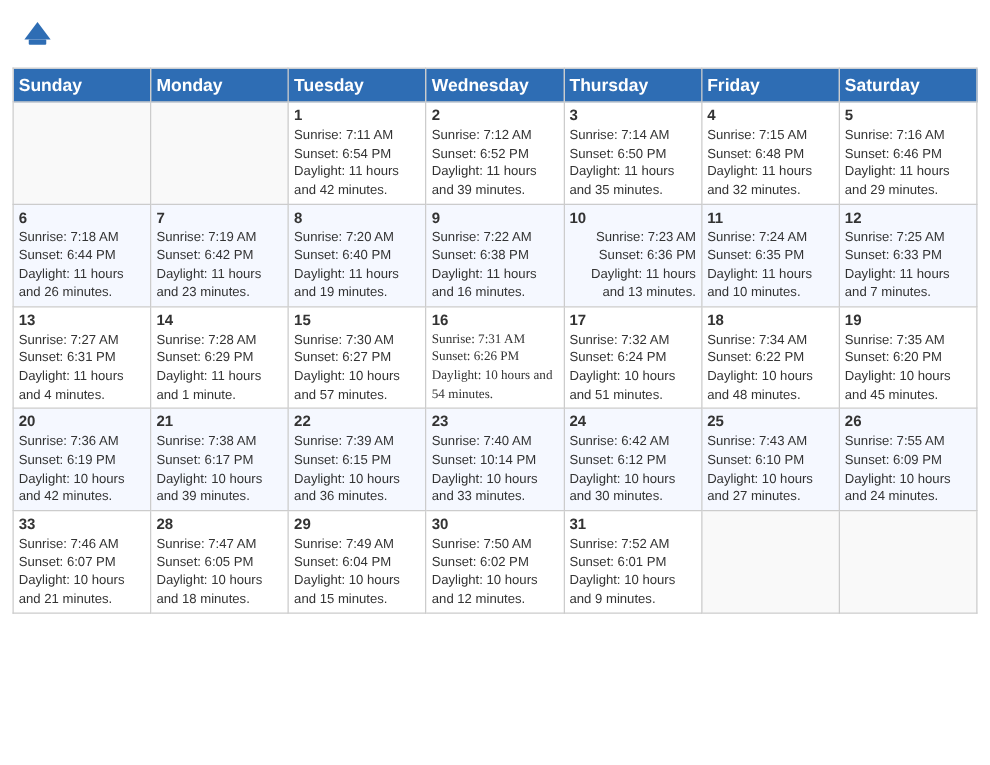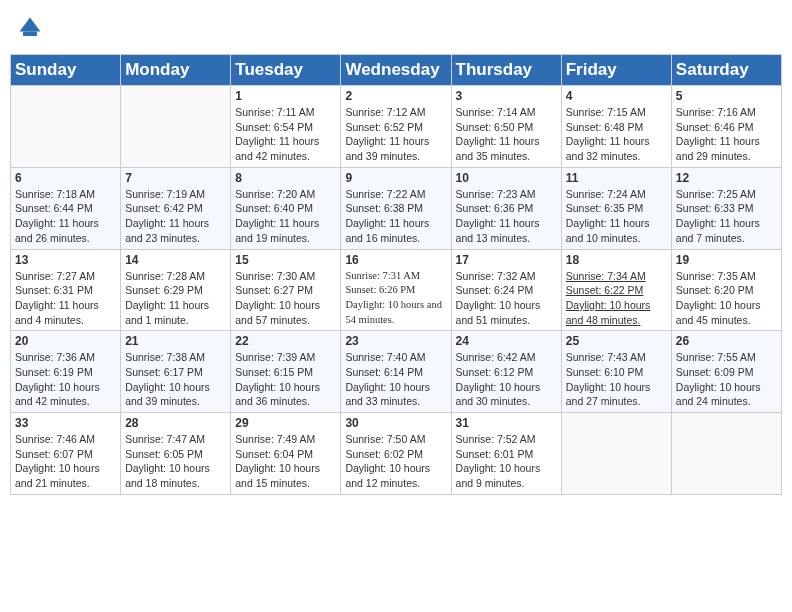--- a/index.html
+++ b/index.html
@@ -51,21 +51,21 @@
     .calendar {
       width: 100%;
       border-collapse: collapse;
       font-size: 11px;
     }
     .calendar th {
       background: #2e6db4;
       color: #fff;
       padding: 5px 4px;
       text-align: left;
-      font-size: 17px;
+      font-size: 14px;
       font-weight: bold;
       border: 1px solid #ccc;
     }
     .calendar td {
       border: 1px solid #ccc;
       vertical-align: top;
       padding: 3px 4px;
       width: 108px;
       min-height: 80px;
       color: #333;
@@ -176,21 +176,21 @@
 Daylight: 11 hours and 19 minutes.</div>
         </td>
         <td>
           <span class="day-num">9</span>
           <div class="day-info" style="white-space: pre-line;">Sunrise: 7:22 AM
 Sunset: 6:38 PM
 Daylight: 11 hours and 16 minutes.</div>
         </td>
         <td>
           <span class="day-num">10</span>
-          <div class="day-info" style="white-space: pre-line;">Sunrise: 7:23 AM
+          <div class="day-info" style="white-space: pre-line; text-align: right;">Sunrise: 7:23 AM
 Sunset: 6:36 PM
 Daylight: 11 hours and 13 minutes.</div>
         </td>
         <td>
           <span class="day-num">11</span>
           <div class="day-info" style="white-space: pre-line;">Sunrise: 7:24 AM
 Sunset: 6:35 PM
 Daylight: 11 hours and 10 minutes.</div>
         </td>
         <td>
@@ -226,21 +226,21 @@
 Daylight: 10 hours and 54 minutes.</div>
         </td>
         <td>
           <span class="day-num">17</span>
           <div class="day-info" style="white-space: pre-line;">Sunrise: 7:32 AM
 Sunset: 6:24 PM
 Daylight: 10 hours and 51 minutes.</div>
         </td>
         <td>
           <span class="day-num">18</span>
-          <div class="day-info" style="white-space: pre-line; text-decoration: underline;">Sunrise: 7:34 AM
+          <div class="day-info" style="white-space: pre-line;">Sunrise: 7:34 AM
 Sunset: 6:22 PM
 Daylight: 10 hours and 48 minutes.</div>
         </td>
         <td>
           <span class="day-num">19</span>
           <div class="day-info" style="white-space: pre-line;">Sunrise: 7:35 AM
 Sunset: 6:20 PM
 Daylight: 10 hours and 45 minutes.</div>
         </td>
       </tr>
@@ -259,21 +259,21 @@
         </td>
         <td>
           <span class="day-num">22</span>
           <div class="day-info" style="white-space: pre-line;">Sunrise: 7:39 AM
 Sunset: 6:15 PM
 Daylight: 10 hours and 36 minutes.</div>
         </td>
         <td>
           <span class="day-num">23</span>
           <div class="day-info" style="white-space: pre-line;">Sunrise: 7:40 AM
-Sunset: 6:14 PM
+Sunset: 10:14 PM
 Daylight: 10 hours and 33 minutes.</div>
         </td>
         <td>
           <span class="day-num">24</span>
           <div class="day-info" style="white-space: pre-line;">Sunrise: 6:42 AM
 Sunset: 6:12 PM
 Daylight: 10 hours and 30 minutes.</div>
         </td>
         <td>
           <span class="day-num">25</span>

